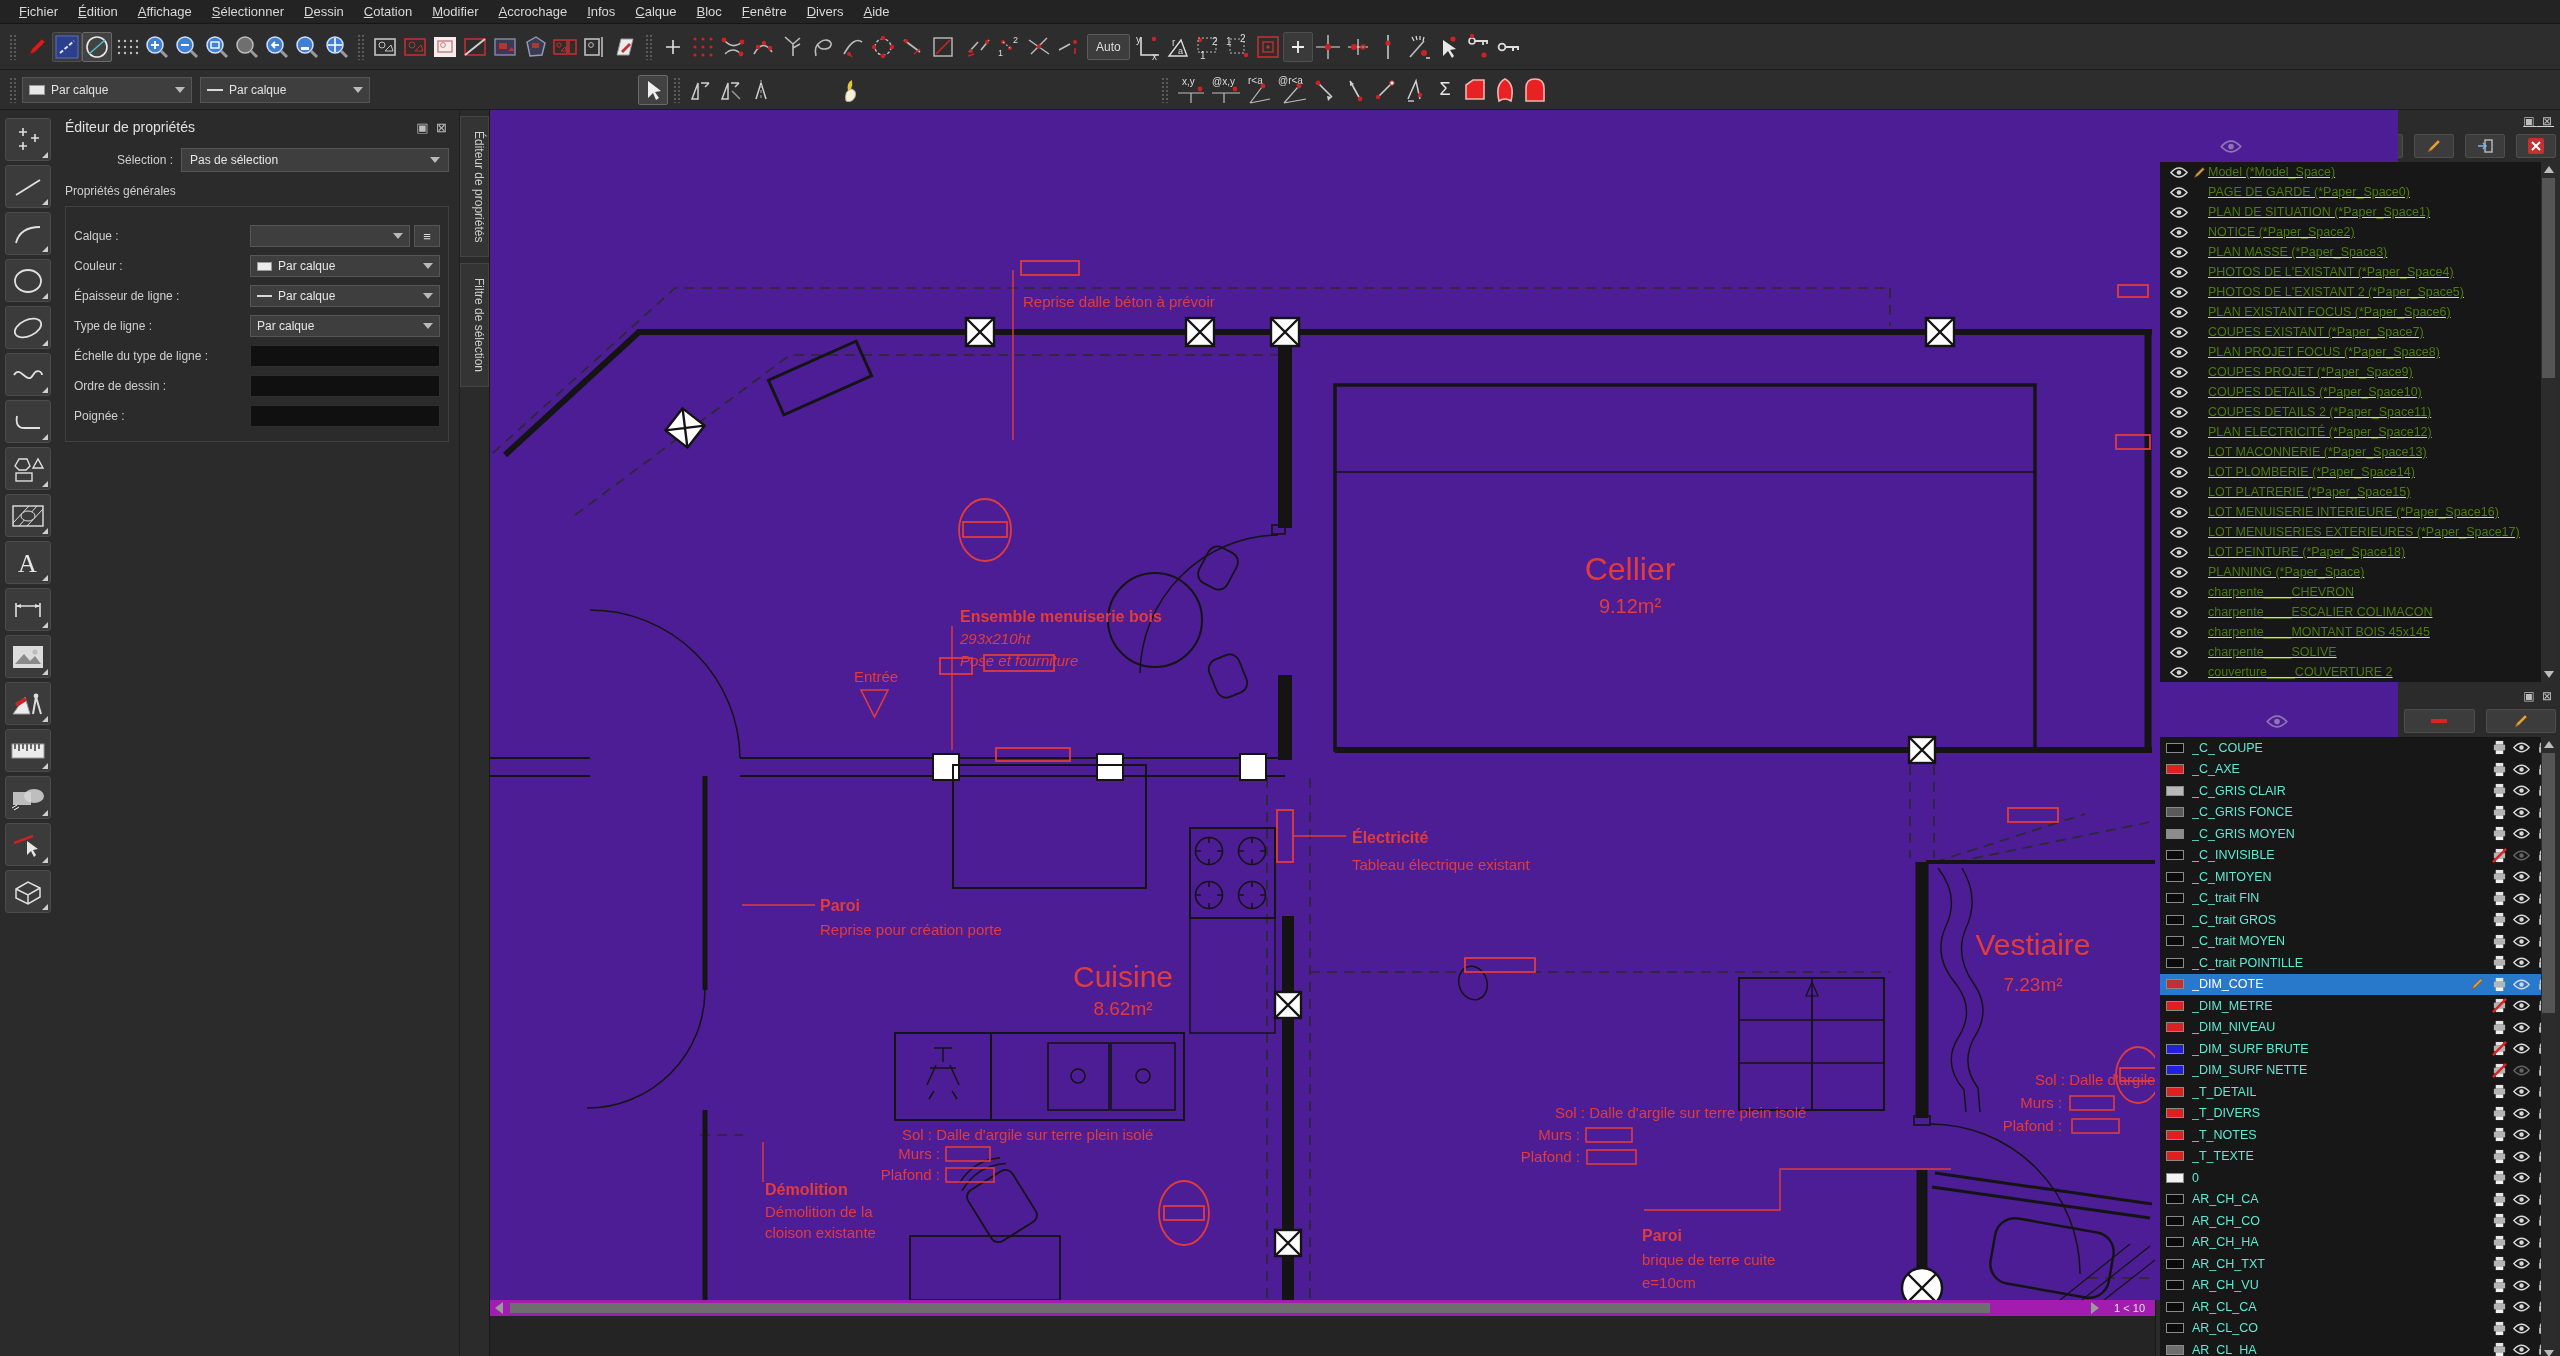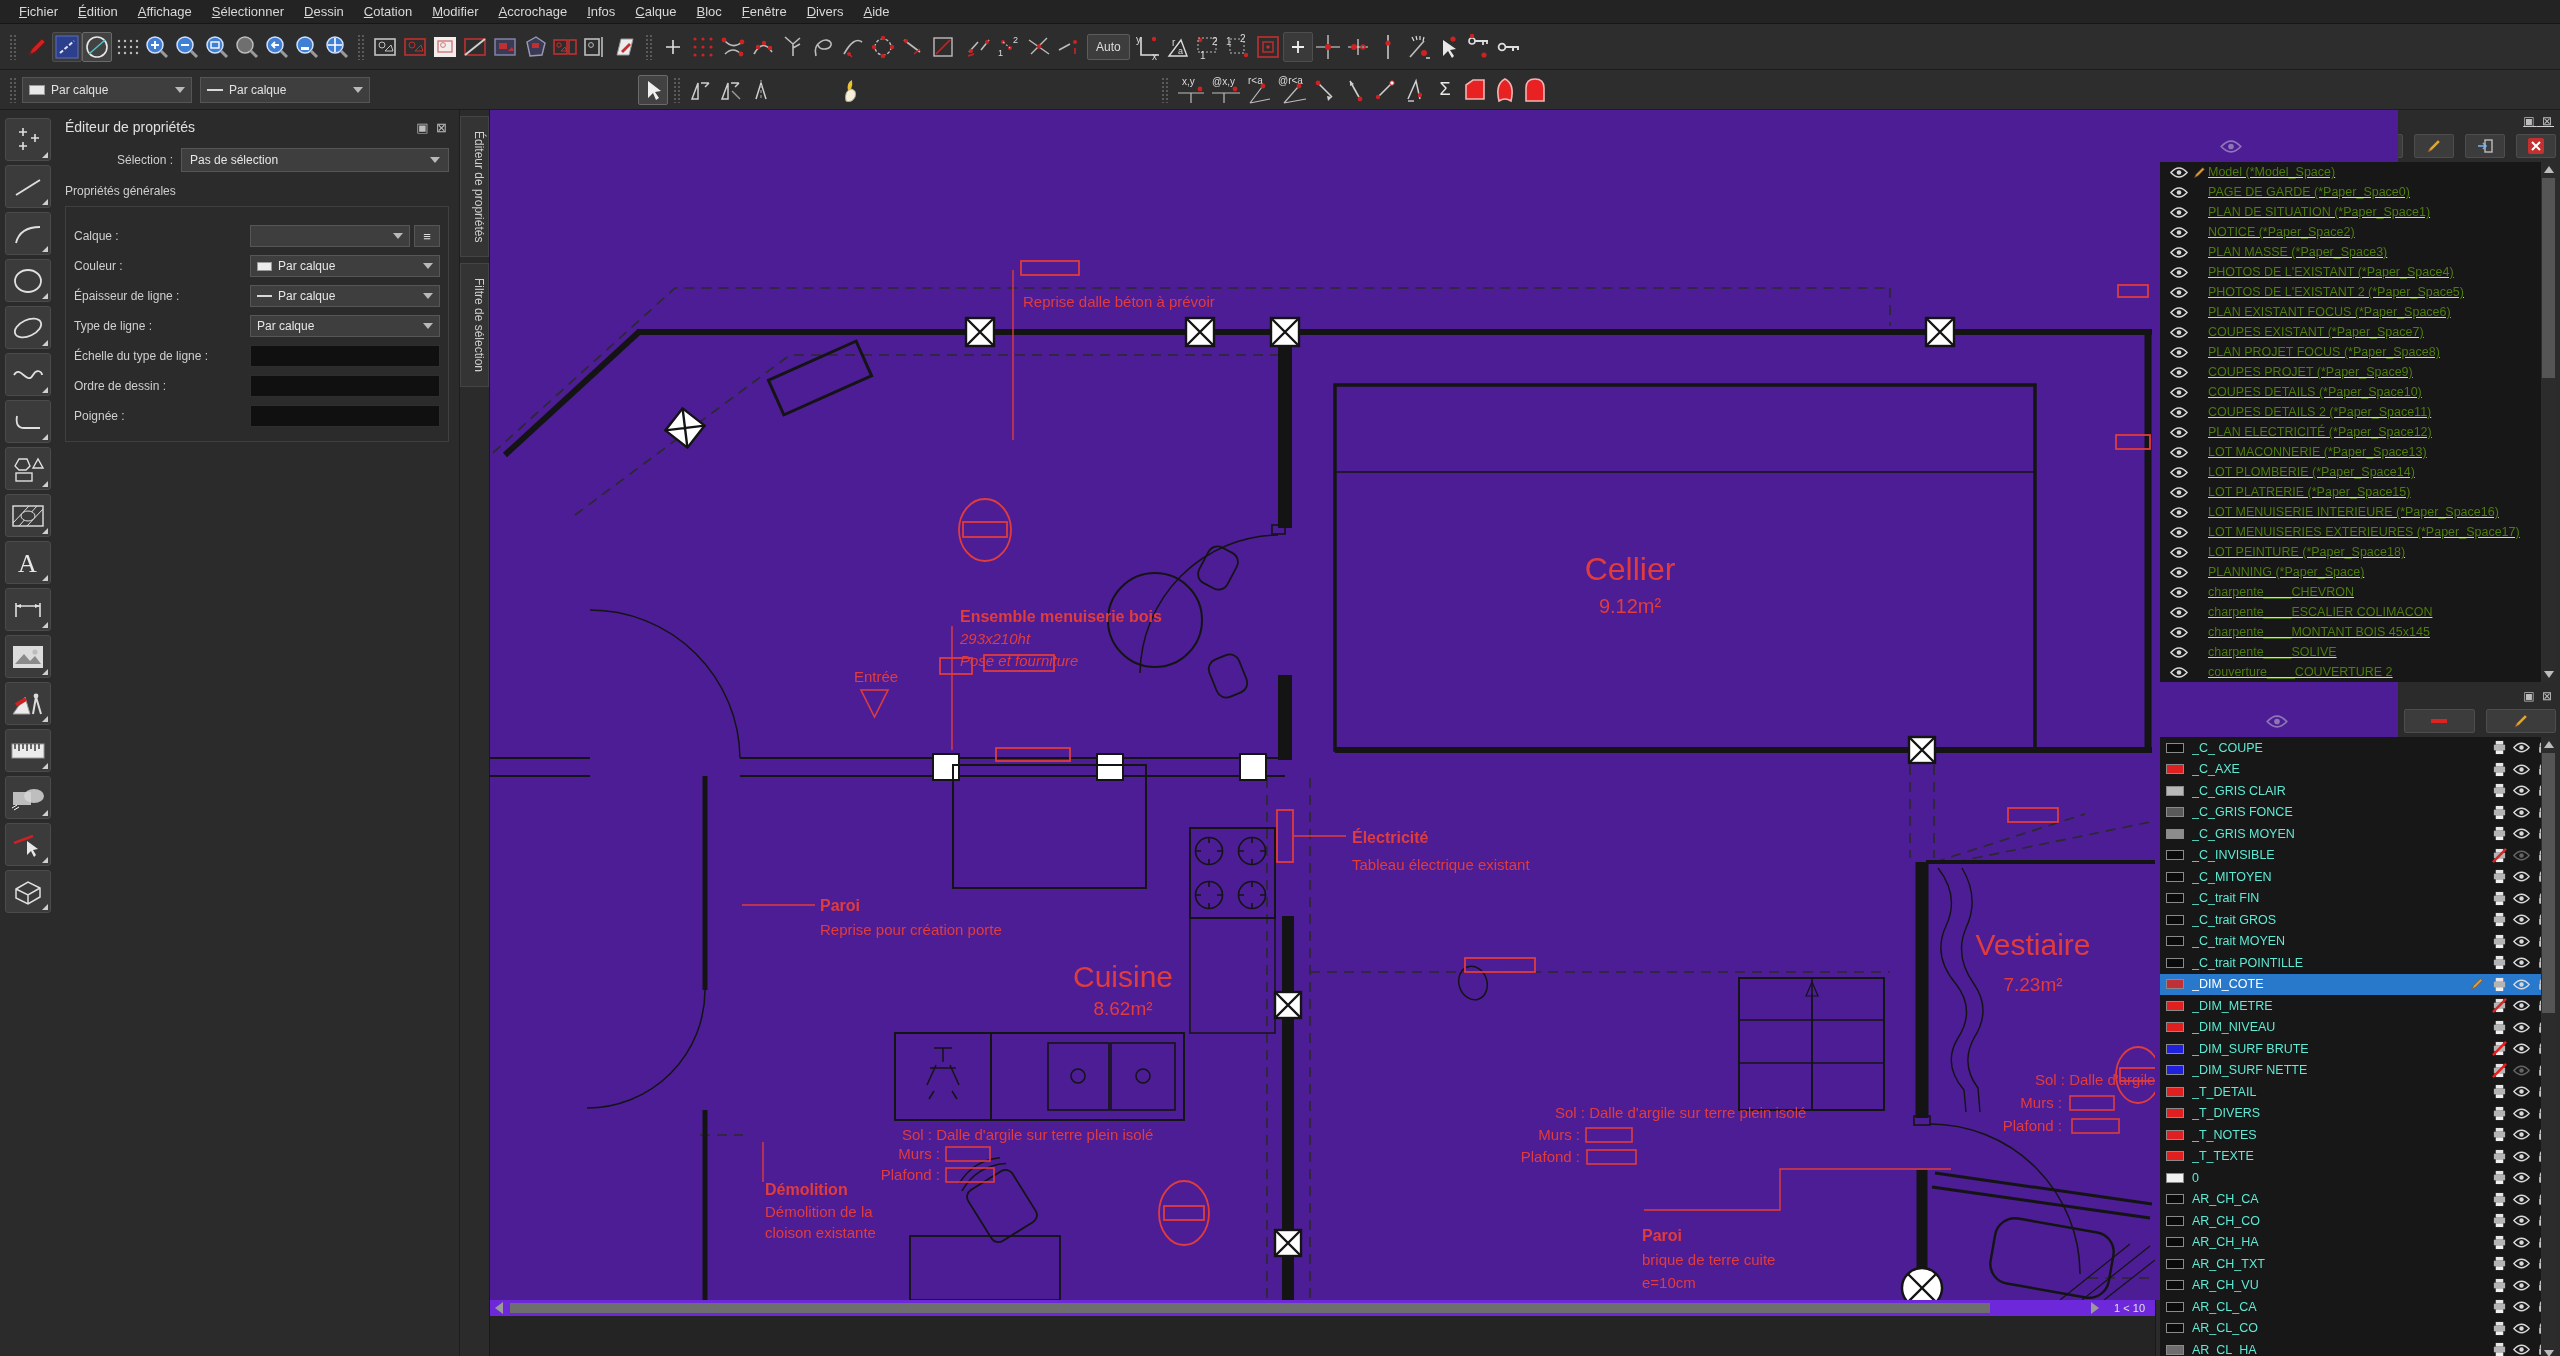--- a/index.html
+++ b/index.html
@@ -60,21 +60,21 @@
   .vtab { writing-mode:vertical-rl; font-size:12px; color:#cfcfcf; background:#343434; border:1px solid #444; padding:14px 2px; text-align:center; }
 
   
   .canvaswrap { width:1665px; display:flex; flex-direction:column; background:#242424; }
   .tabbar { height:40px; display:flex; align-items:flex-end; gap:3px; padding:6px 2px 0; background:#242424; }
   .tab { flex:1; height:30px; background:#303030; border:1px solid #1b1b1b; display:flex; align-items:center; padding:0 8px; }
   .tab.active { background:#373737; }
   .tab .ttitle { flex:1; text-align:center; font-size:12px; color:#d2d2d2; }
   .canvas { position:relative; width:1908px; height:1190px; background:#4c1d95; overflow:hidden; }
   .canvas svg { position:absolute; left:0; top:0; }
-  .hscroll { height:16px; background:#6d28d9; display:flex; align-items:center; }
+  .hscroll { height:16px; background:#a21caf; display:flex; align-items:center; }
   .harrow { width:0; height:0; border-top:6px solid transparent; border-bottom:6px solid transparent; margin:0 5px; }
   .harrow.left { border-right:8px solid #9a9a9a; }
   .harrow.right{ border-left:8px solid #9a9a9a; }
   .hthumb { height:10px; background:#6e6e6e; width:1480px; margin-left:2px; }
   .hspacer { flex:1; }
   .pageind { font-size:11px; color:#e0e0e0; padding:0 10px; white-space:nowrap; }
 
   
   .rightcol { width:405px; background:#2b2b2b; border-left:1px solid #191919; display:flex; flex-direction:column; }
   .paneltitle { display:flex; align-items:center; height:22px; padding:0 6px; }

